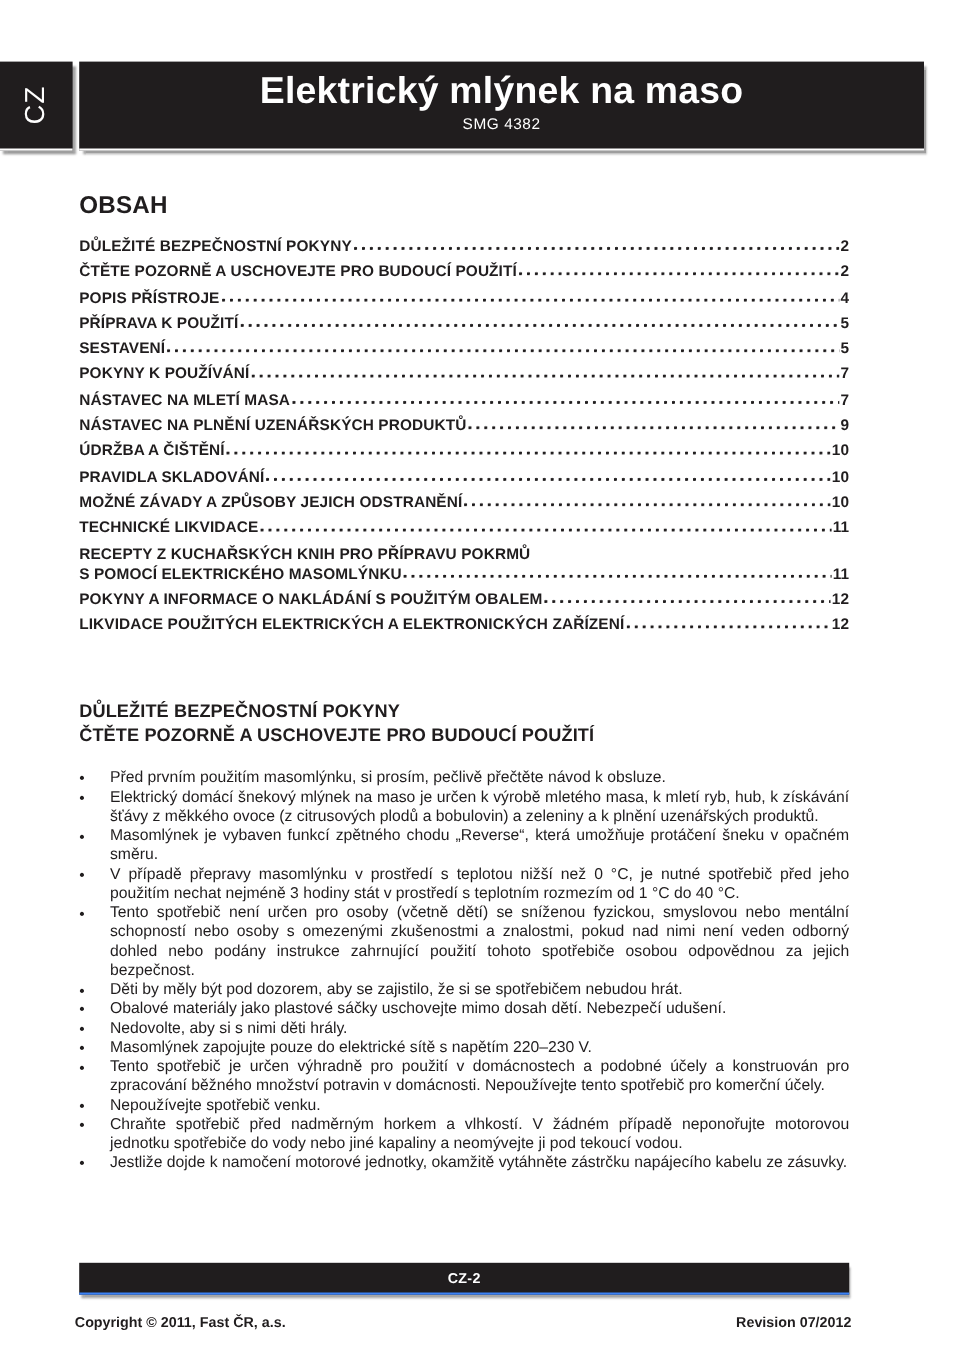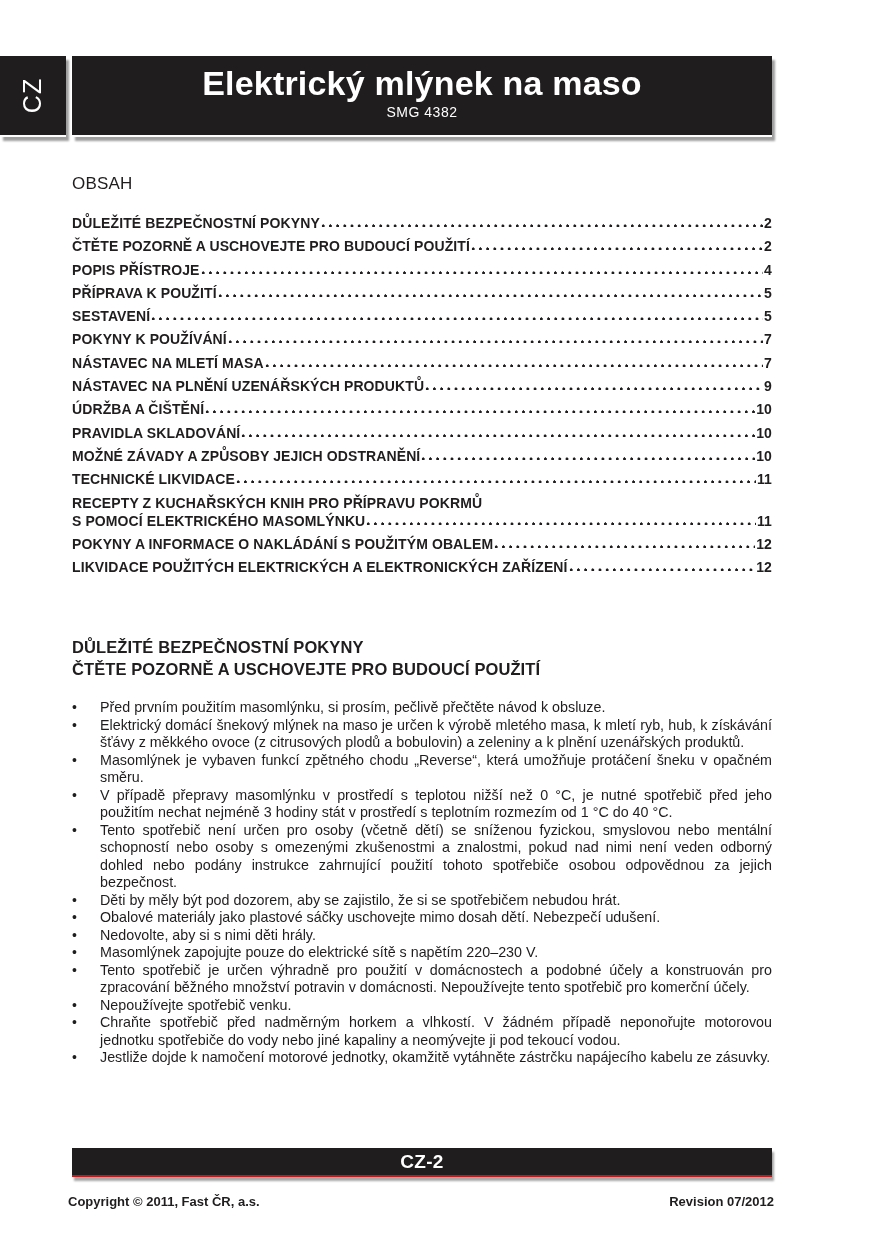--- a/index.html
+++ b/index.html
@@ -18,30 +18,30 @@
     background:#201d1e;
     border-bottom:2px solid #ffffff;
     box-shadow:3px 4px 2px rgba(0,0,0,0.38);
     display:flex; align-items:center; justify-content:center;
   }
   .cz-tab-text {
     transform:rotate(-90deg);
     color:#ffffff; font-size:25px; font-weight:400; letter-spacing:1px;
   }
   .banner {
-    position:absolute; left:72px; top:56px; width:700px; height:79px;
+    position:absolute; left:72px; top:56px; width:768px; height:79px;
     background:#201d1e; color:#ffffff; text-align:center;
     border-bottom:2px solid #ffffff;
     box-shadow:3px 4px 2px rgba(0,0,0,0.38);
   }
   .banner-title { margin-top:8px; font-size:34px; font-weight:700; letter-spacing:0.2px; }
   .banner-model { margin-top:1px; font-size:14px; font-weight:400; letter-spacing:0.5px; }
 
   
-  .obsah-heading { position:absolute; left:72px; top:174px; font-size:17px; font-weight:400; letter-spacing:0.2px; }
+  .obsah-heading { position:absolute; left:72px; top:174px; font-size:22px; font-weight:700; letter-spacing:0.2px; }
   .toc { position:absolute; left:72px; top:216px; width:700px; }
   .toc-row {
     display:flex; align-items:baseline;
     font-size:14px; font-weight:700; line-height:15px;
     margin-bottom:8.3px; letter-spacing:0.1px; white-space:nowrap;
   }
   .toc-row-wrap { margin-bottom:3px; }
   .toc-dots {
     flex:1 1 auto; height:5px; margin:0 1px;
     background-image:radial-gradient(circle at 2.2px 2.8px, #201d1e 1.25px, transparent 1.6px);
@@ -56,24 +56,24 @@
   }
   .bullets { position:absolute; left:72px; top:699px; width:700px; font-size:14.3px; line-height:17.5px; }
   .bullet { display:flex; }
   .bullet-marker { flex:0 0 28px; width:28px; font-size:14px; }
   .bullet-text { flex:1 1 auto; text-align:justify; }
 
   
   .footer-bar {
     position:absolute; left:72px; top:1148px; width:700px; height:27px;
     background:#201d1e; color:#ffffff;
-    border-bottom:2px solid #b91c1c;
+    border-bottom:2px solid #3b82f6;
     box-shadow:2px 4px 2px rgba(0,0,0,0.35);
     display:flex; align-items:center; justify-content:center;
-    font-size:19px; font-weight:700; letter-spacing:0.3px;
+    font-size:13px; font-weight:700; letter-spacing:0.3px;
   }
   .copyright-row {
     position:absolute; left:68px; top:1194px; width:706px;
     display:flex; justify-content:space-between;
     font-size:13px; font-weight:700;
   }
 </style>
 </head>
 <body>
 

